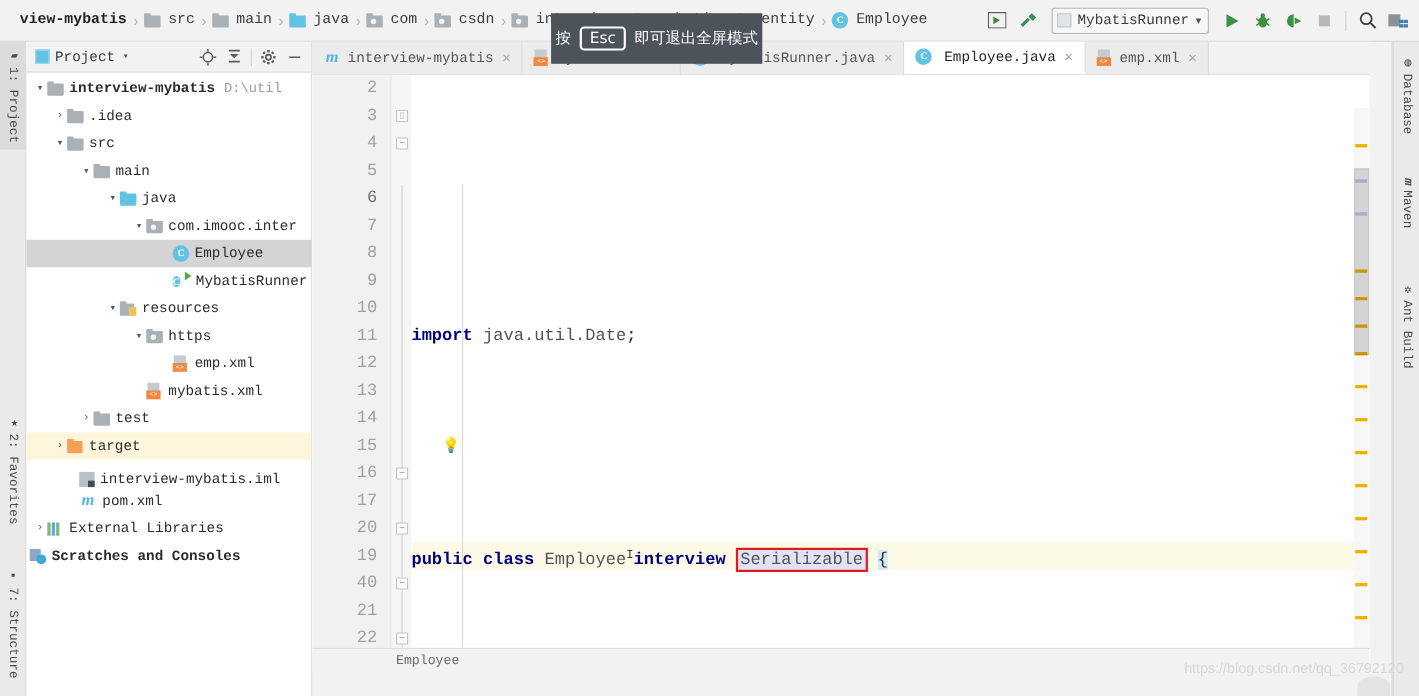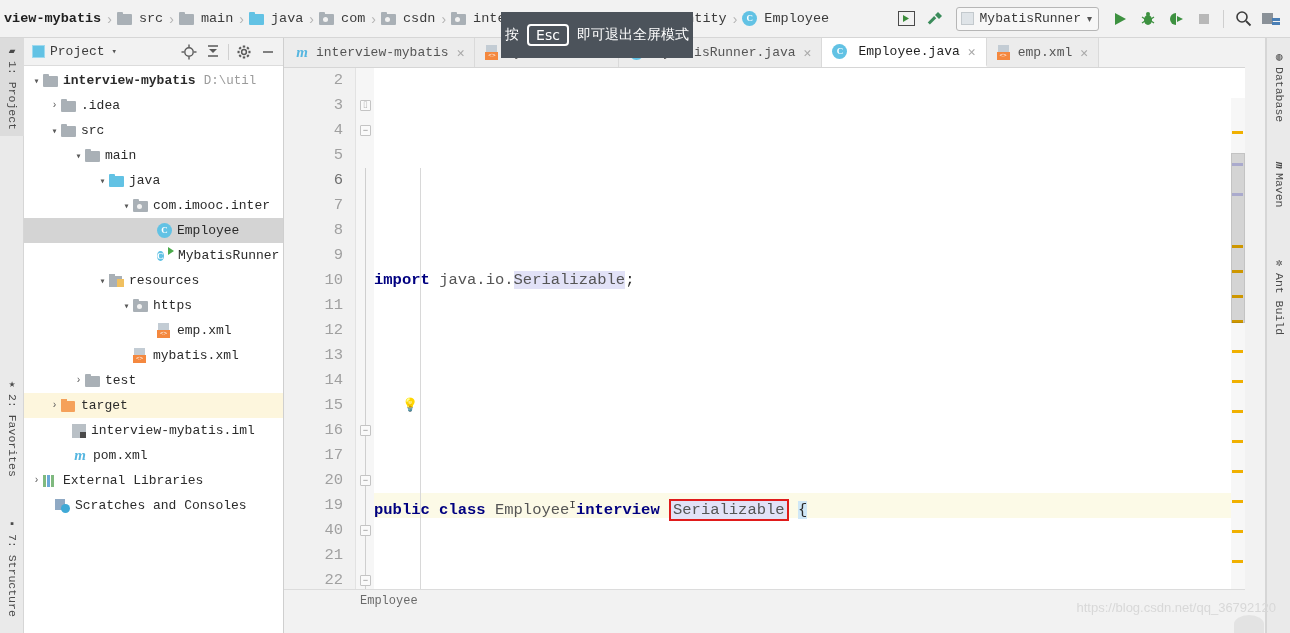--- a/index.html
+++ b/index.html
@@ -13,21 +13,21 @@
     color: #2b2b2b;
   }
   #app { position: relative; width: 1290px; height: 633px; background: #f2f2f2; }
 
   
   .topbar {
     position: absolute; left: 0; top: 0; width: 1290px; height: 38px;
     background: #f2f2f2; display: flex; align-items: center;
     border-bottom: 1px solid #d6d6d6;
   }
-  .crumbs { display: flex; align-items: center; padding-left: 2px; flex: 1; min-width: 0; overflow: hidden; }
+  .crumbs { display: flex; align-items: center; padding-left: 16px; flex: 1; min-width: 0; overflow: hidden; }
   .crumb { display: flex; align-items: center; white-space: nowrap; }
   .crumb-label {
     font-family: "Liberation Mono", monospace; font-size: 13.5px; color: #3c3c3c;
     padding: 0 2px;
   }
   .crumb-label.bold { font-weight: bold; color: #1f1f1f; }
   .crumb-sep { color: #b4b4b4; font-size: 14px; padding: 0 5px 0 4px; }
   .ic-folder { width: 15px; height: 13px; margin-right: 5px; position: relative; display: inline-block; }
   .ic-folder i {
     position: absolute; left: 0; top: 2px; width: 15px; height: 11px;
@@ -546,41 +546,41 @@
       </div>
 
       <div class="trow hl" style="padding-left:24px;">
         <span class="tw">›</span>
         <span class="ti ic-tgt">
             <u></u>
           </span>
         <span class="tlabel">target</span>
       </div>
 
-      <div class="trow" style="padding-left:48px;">
+      <div class="trow" style="padding-left:48px;align-items:flex-end;">
         <span class="ti ic-iml"></span>
         <span class="tlabel">interview-mybatis.iml</span>
       </div>
 
       <div class="trow" style="padding-left:48px;">
         <span class="ti ic-m">m</span>
         <span class="tlabel">pom.xml</span>
       </div>
 
       <div class="trow" style="padding-left:6px;">
         <span class="tw">›</span>
         <span class="ti ic-lib">
             <s></s>
             <s></s>
             <s></s>
           </span>
         <span class="tlabel">External Libraries</span>
       </div>
 
-      <div class="trow" style="padding-left:31px;">
+      <div class="trow" style="padding-left:3px;font-weight:bold;">
         <span class="ti ic-scr">
             <b></b>
             <i></i>
           </span>
         <span class="tlabel">Scratches and Consoles</span>
       </div>
     </div>
   </div>
 
   <div class="editor-area">
@@ -654,22 +654,22 @@
         <span class="foldmark" style="top:407px;">−</span>
         <span class="foldmark" style="top:457px;">−</span>
         <span class="foldmark" style="top:507px;">−</span>
       </div>
 
       <div class="code">
         <span class="indentline" style="left:46px; top:100px; height:478px;"></span>
 
         <div class="cl"></div>
 
-        <div class="cl"><span class="kw">import</span> <span class="ty">java.io.</span><span class="imp-hl ty">Serializable</span><span class="pun">;</span></div>
-
+
+        <div class="cl"><span class="kw">import</span> <span class="ty">java.util.Date</span><span class="pun">;</span></div>
 
         <div class="cl">   <span class="bulb">💡</span></div>
 
         <div class="cl current"><span class="kw">public class</span> <span class="ty">Employee</span><span class="caret-i">I</span><span class="kw">interview</span> <span class="redbox"><span>Serializable</span></span> <span class="sel-brace brace">{</span></div>
 
         
         
         
         
         

